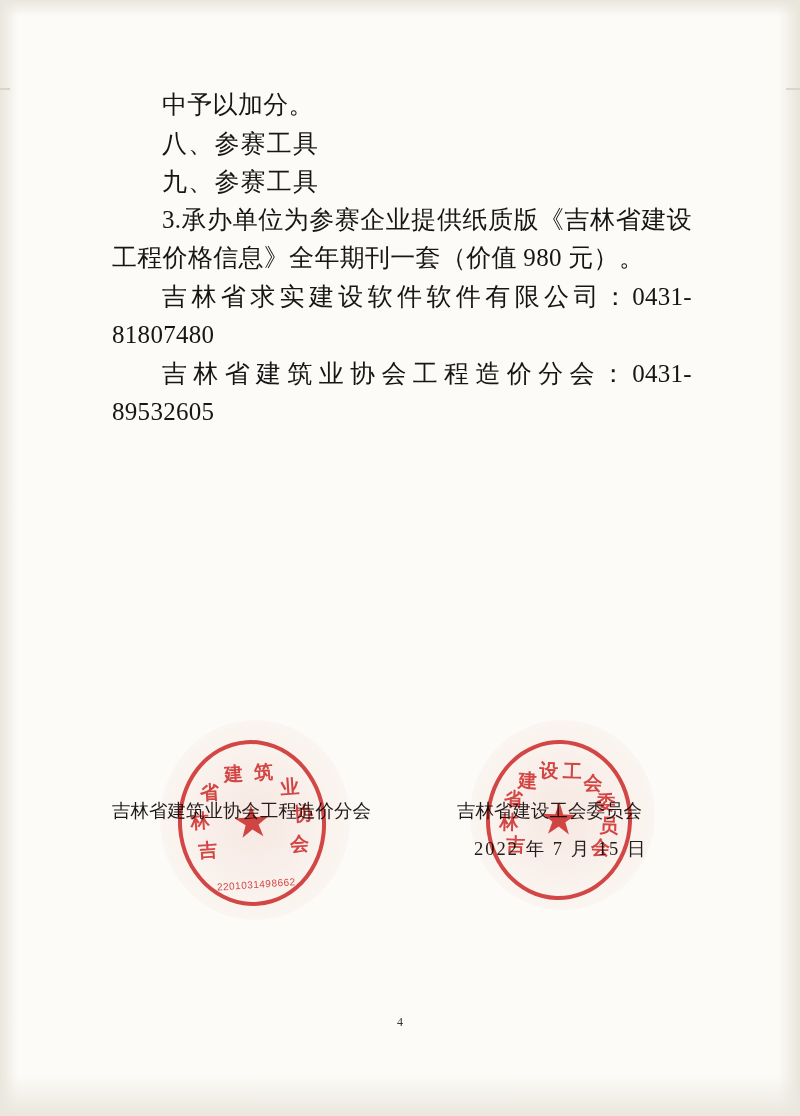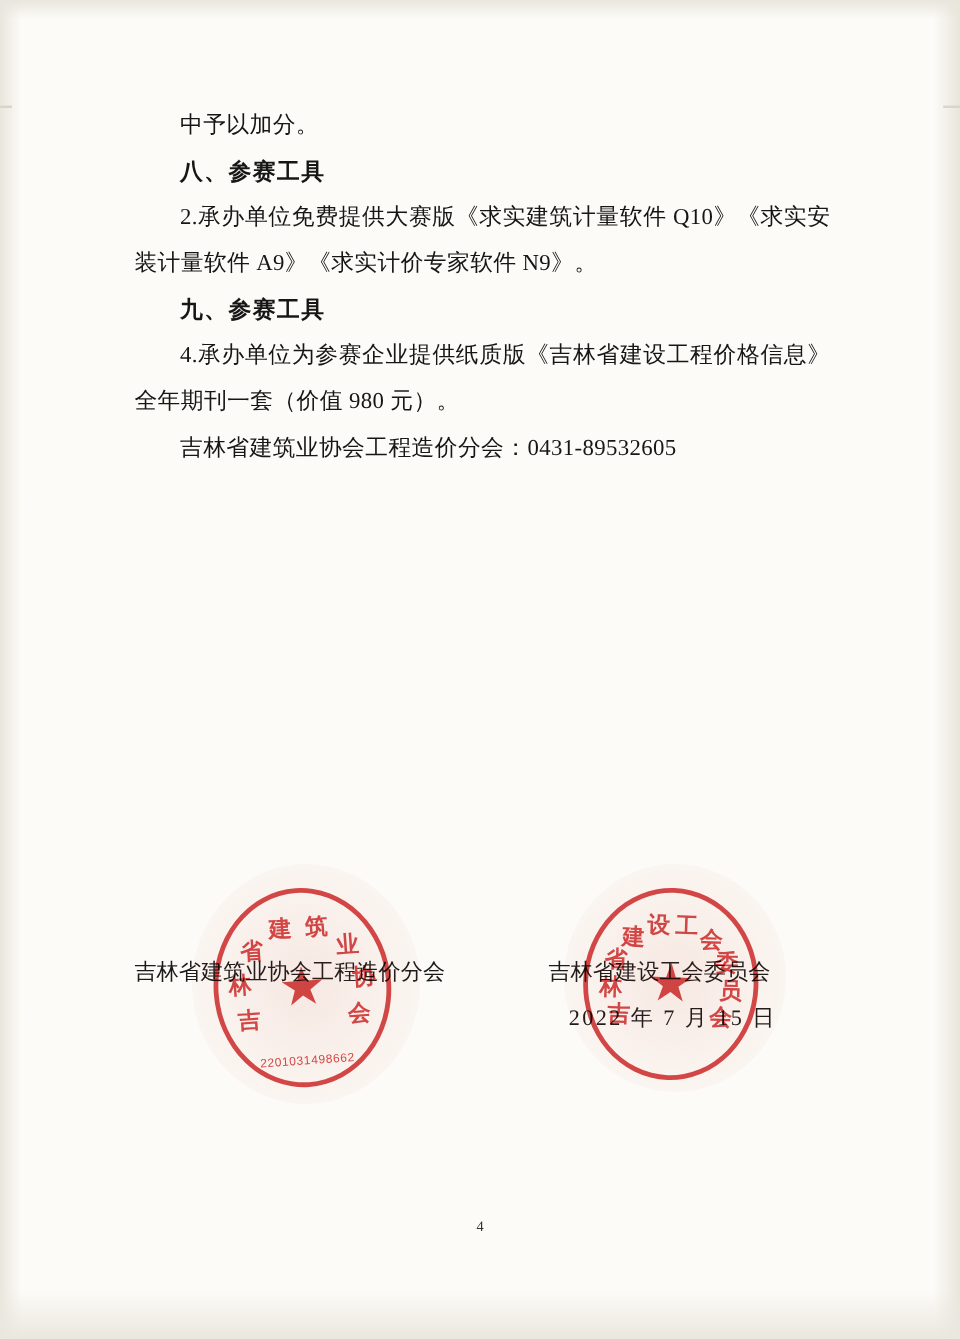--- a/index.html
+++ b/index.html
@@ -45,33 +45,33 @@
     background: #d9d5c8;
   }
   .cm1 { top: 88px; left: 0; width: 10px; height: 2px; }
   .cm2 { top: 88px; right: 0; width: 14px; height: 2px; }
 
   .doc-body {
     position: absolute;
     top: 86px;
     left: 112px;
     width: 580px;
-    font-size: 19px;
+    font-size: 25px;
     line-height: 38px;
     color: #161616;
     letter-spacing: 0.3px;
   }
   .para {
     margin: 0 0 1px 0;
     text-align: justify;
     text-justify: inter-ideograph;
   }
   .indent { text-indent: 2em; }
   .heading {
-    font-weight: bold;
+    font-weight: normal;
     text-indent: 2em;
     margin: 0;
     letter-spacing: 1.2px;
   }
   .sig-block {
     position: absolute;
     left: 112px;
     top: 795px;
     width: 600px;
     font-size: 18.5px;
@@ -192,23 +192,23 @@
   <div class="scan-edge-top"></div>
   <div class="scan-edge-left"></div>
   <div class="scan-edge-right"></div>
   <div class="scan-edge-bottom"></div>
   <div class="corner-mark cm1"></div>
   <div class="corner-mark cm2"></div>
 
   <div class="doc-body">
     <p class="para indent">中予以加分。</p>
     <p class="heading">八、参赛工具</p>
-    <p class="para indent">2.承办单位免费提供大赛版《求实建筑计量软件 Q10》《求实安装计量软件 A9》《求实计价专家软件 N9》。</p>
     <p class="heading">九、参赛工具</p>
-    <p class="para indent">4.承办单位为参赛企业提供纸质版《吉林省建设工程价格信息》全年期刊一套（价值 980 元）。</p>
+    <p class="para indent">3.承办单位为参赛企业提供纸质版《吉林省建设工程价格信息》全年期刊一套（价值 980 元）。</p>
+    <p class="para indent">吉林省求实建设软件软件有限公司：0431-81807480</p>
     <p class="para indent">吉林省建筑业协会工程造价分会：0431-89532605</p>
   </div>
 
   <div class="sig-block">
     <div class="sig-left">吉林省建筑业协会工程造价分会</div>
     <div class="sig-right">吉林省建设工会委员会</div>
     <div class="sig-date">2022 年 7 月 15 日</div>
   </div>
 
   <div class="smudge" style="left:160px; top:720px; width:190px; height:200px;"></div>

